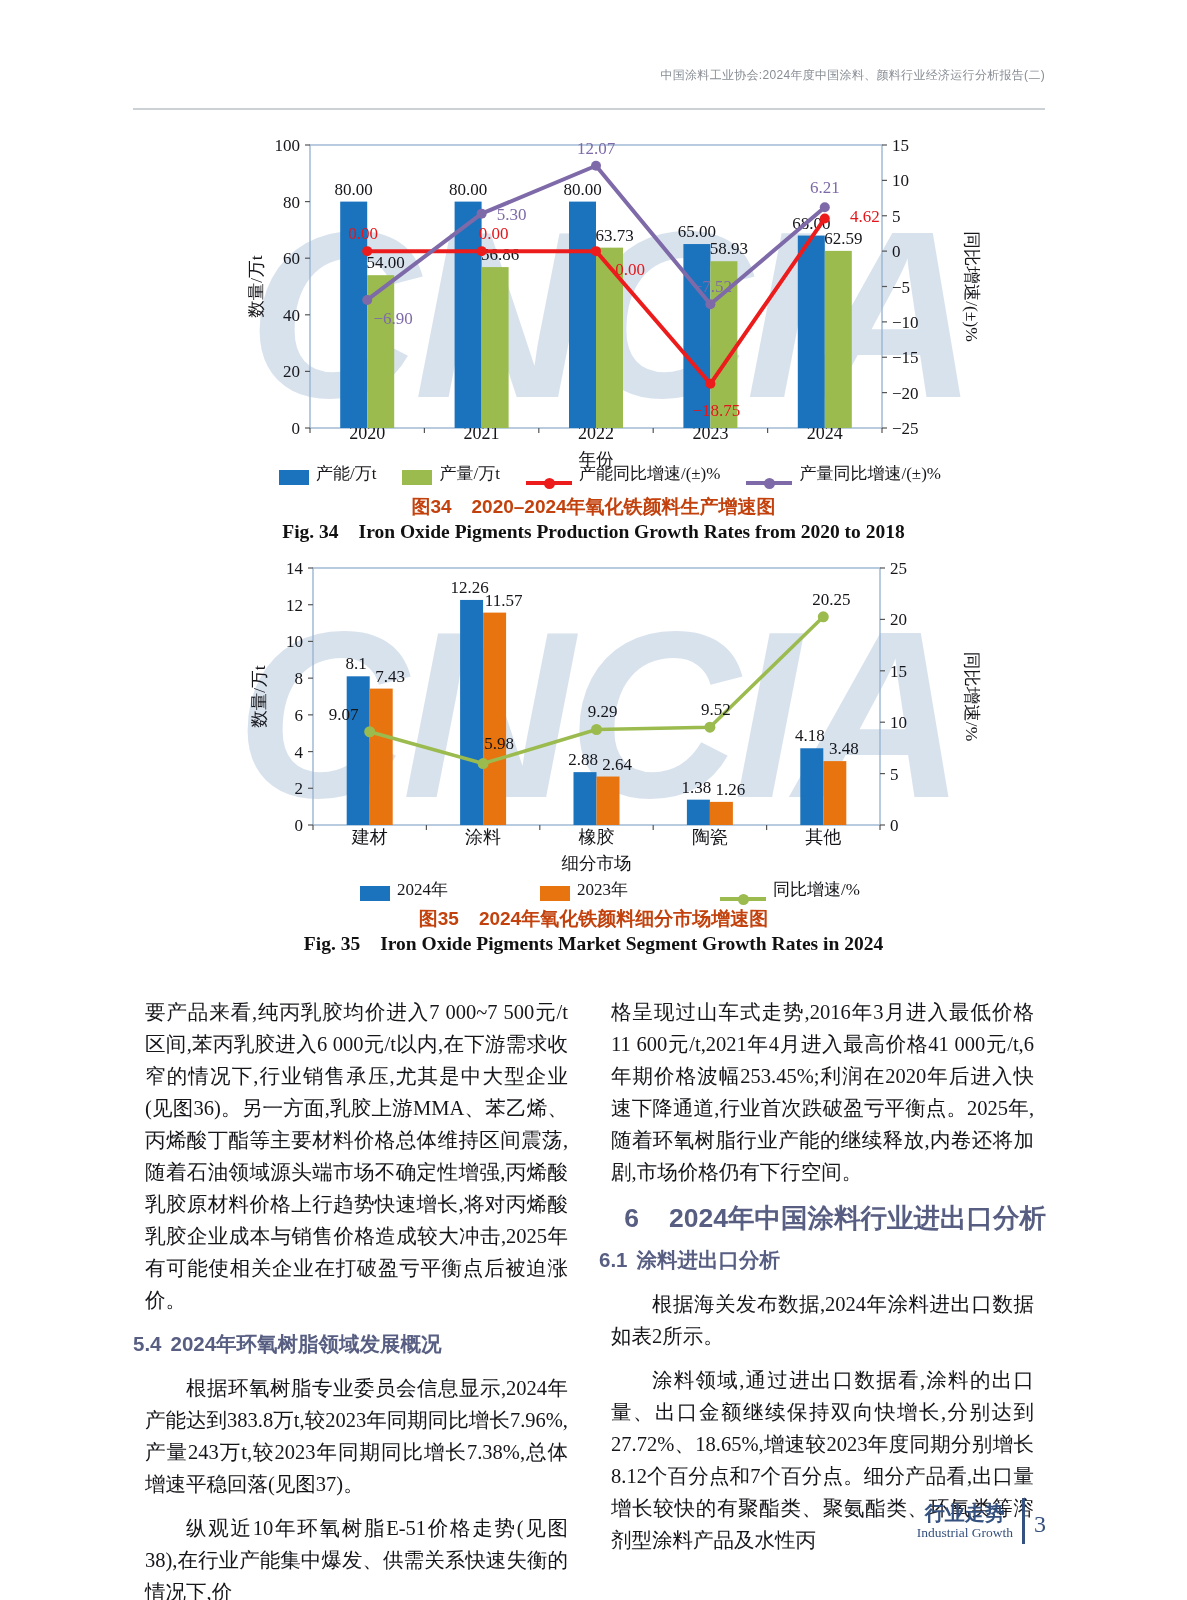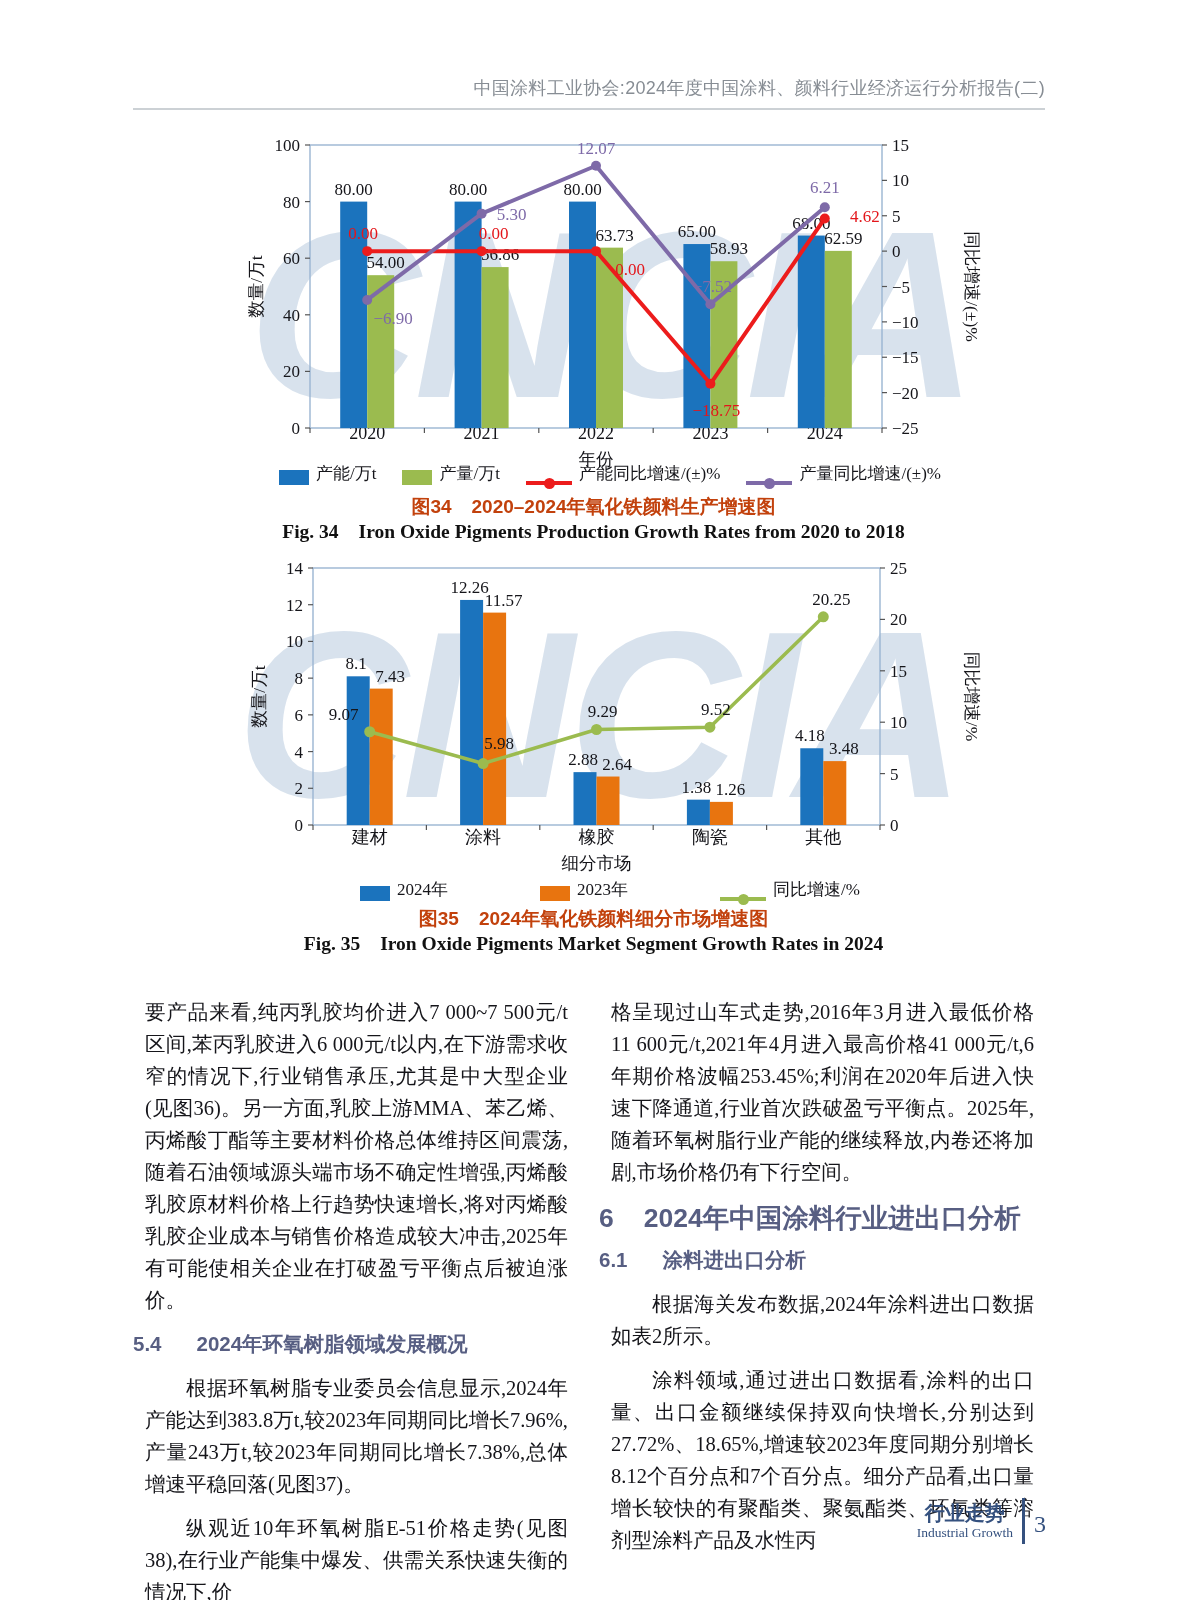--- a/index.html
+++ b/index.html
@@ -1,20 +1,20 @@
 <!DOCTYPE html>
 <html><head>
 <meta charset="utf-8">
 <style>
   html,body{margin:0;padding:0;background:#e8e8e8}
   .page{position:relative;width:1187px;height:1600px;margin:0 auto;background:#ffffff;
         font-family:"Liberation Serif","DejaVu Serif",serif;color:#15151a;overflow:hidden}
   
-  .hdr{position:absolute;top:76px;left:133px;width:912px;text-align:right;
-       font-family:"Liberation Sans","DejaVu Sans",sans-serif;font-size:18px;color:#878d94;letter-spacing:.3px}
+  .hdr{position:absolute;top:67px;left:133px;width:912px;text-align:right;
+       font-family:"Liberation Sans","DejaVu Sans",sans-serif;font-size:12px;color:#878d94;letter-spacing:.3px}
   .hrule{position:absolute;top:108px;left:133px;width:912px;height:2px;background:#ccd1d5}
   
   .chart-wrap{position:absolute;left:170px;width:880px;height:352px}
   #wrap34{top:138px}
   #wrap35{top:556px}
   .wm{position:absolute;z-index:0;font-family:"Liberation Sans","DejaVu Sans",sans-serif;
       font-weight:bold;font-style:italic;font-size:238px;line-height:1;letter-spacing:-6px;
       color:rgba(163,186,212,0.42);white-space:nowrap;pointer-events:none}
   #wm34{left:78px;top:58px}
   #wm35{left:66px;top:40px}
@@ -44,22 +44,22 @@
   .cap .clabel{margin-right:20px}
   
   .col{position:absolute;top:984px;width:447px;font-size:20.5px;line-height:32px;text-align:justify}
   #colL{left:133px}
   #colR{left:599px}
   .col p{margin:12px}
   .ind{text-indent:2em}
   .h3{font-family:"Liberation Sans","DejaVu Sans",sans-serif;font-weight:bold;color:#575e82;
       font-size:20.5px;margin:3px 0;text-align:left}
   .h2{font-family:"Liberation Sans","DejaVu Sans",sans-serif;font-weight:bold;color:#575e82;
-      font-size:26.5px;margin:12px 0 8px;text-align:left;line-height:36px}
-  .h3 .hnum{margin-right:35px}
+      font-size:26.5px;margin:12px 0 8px;text-align:right;line-height:36px}
+  .h3 .hnum{margin-right:9px}
   .h2 .hnum{margin-right:30px}
   
   .footer{position:absolute;top:1498px;left:880px;width:166px;display:flex;align-items:center;
           justify-content:flex-end;gap:9px;color:#35517f}
   .f-block{display:flex;flex-direction:column;align-items:center}
   .f-zh{font-family:"Liberation Sans","DejaVu Sans",sans-serif;font-weight:bold;font-size:20px;line-height:23px}
   .f-en{font-family:"Liberation Serif","DejaVu Serif",serif;font-size:13.5px;line-height:16px}
   .f-div{width:3px;height:46px;background:#35517f}
   .f-pg{font-size:24px;padding-top:6px}
 </style>

